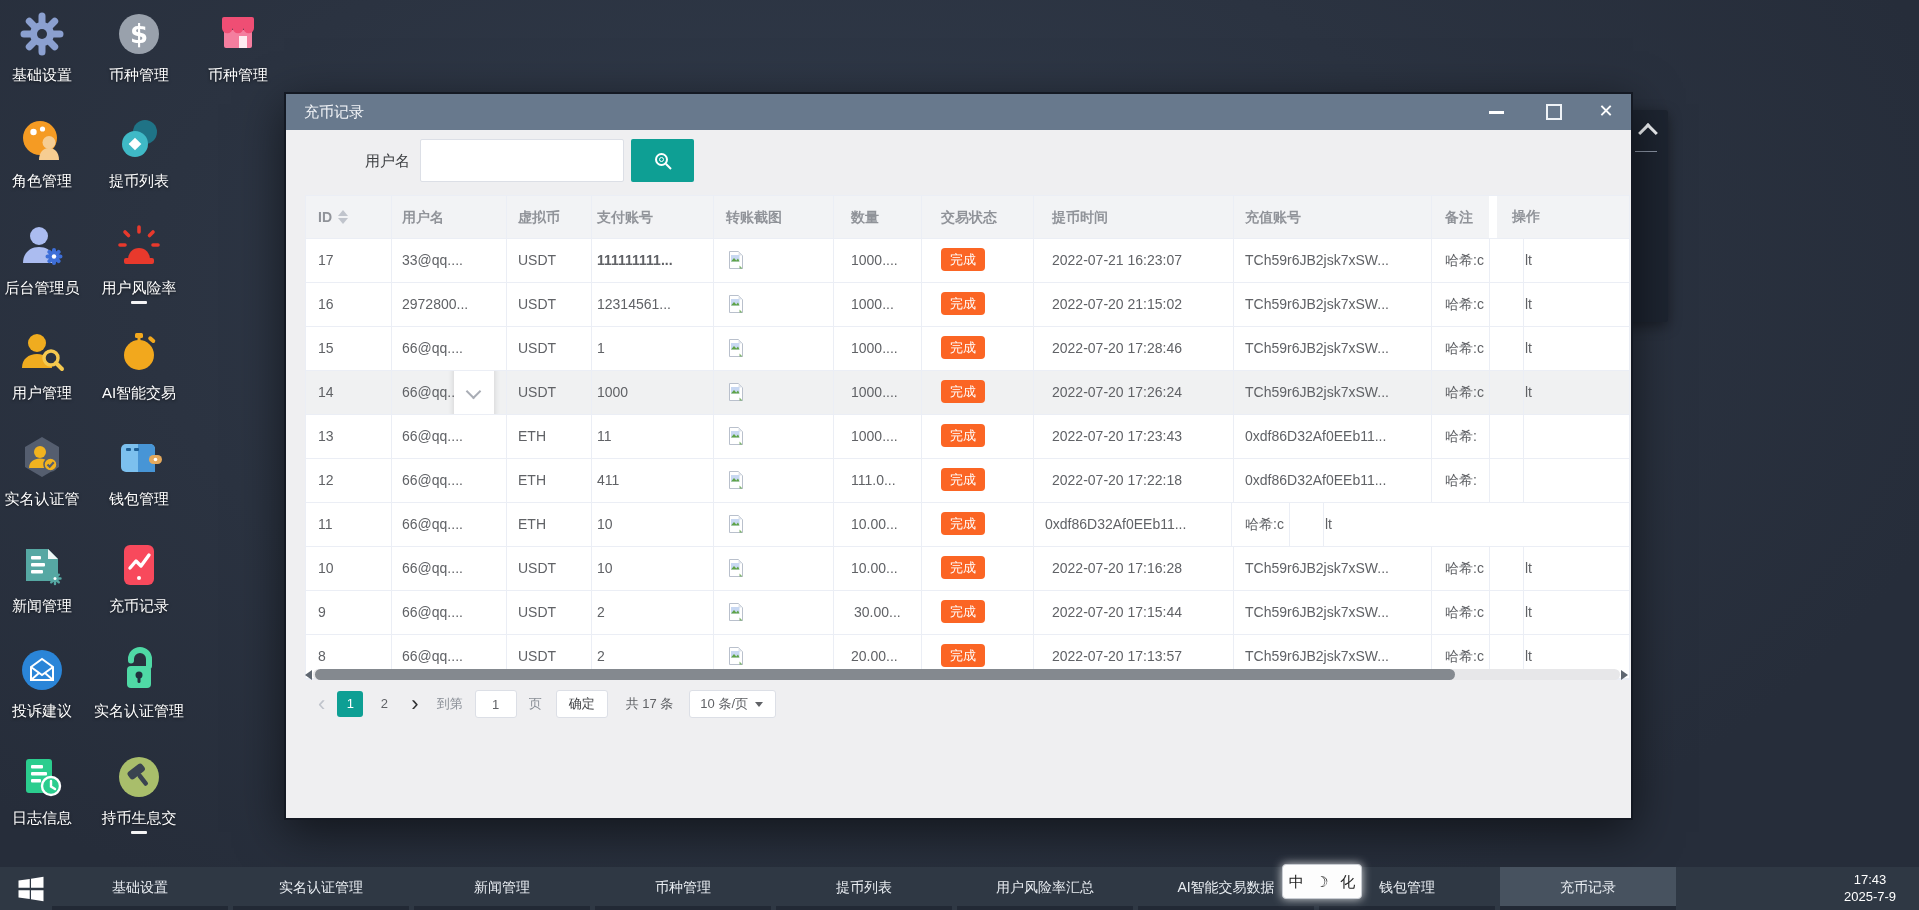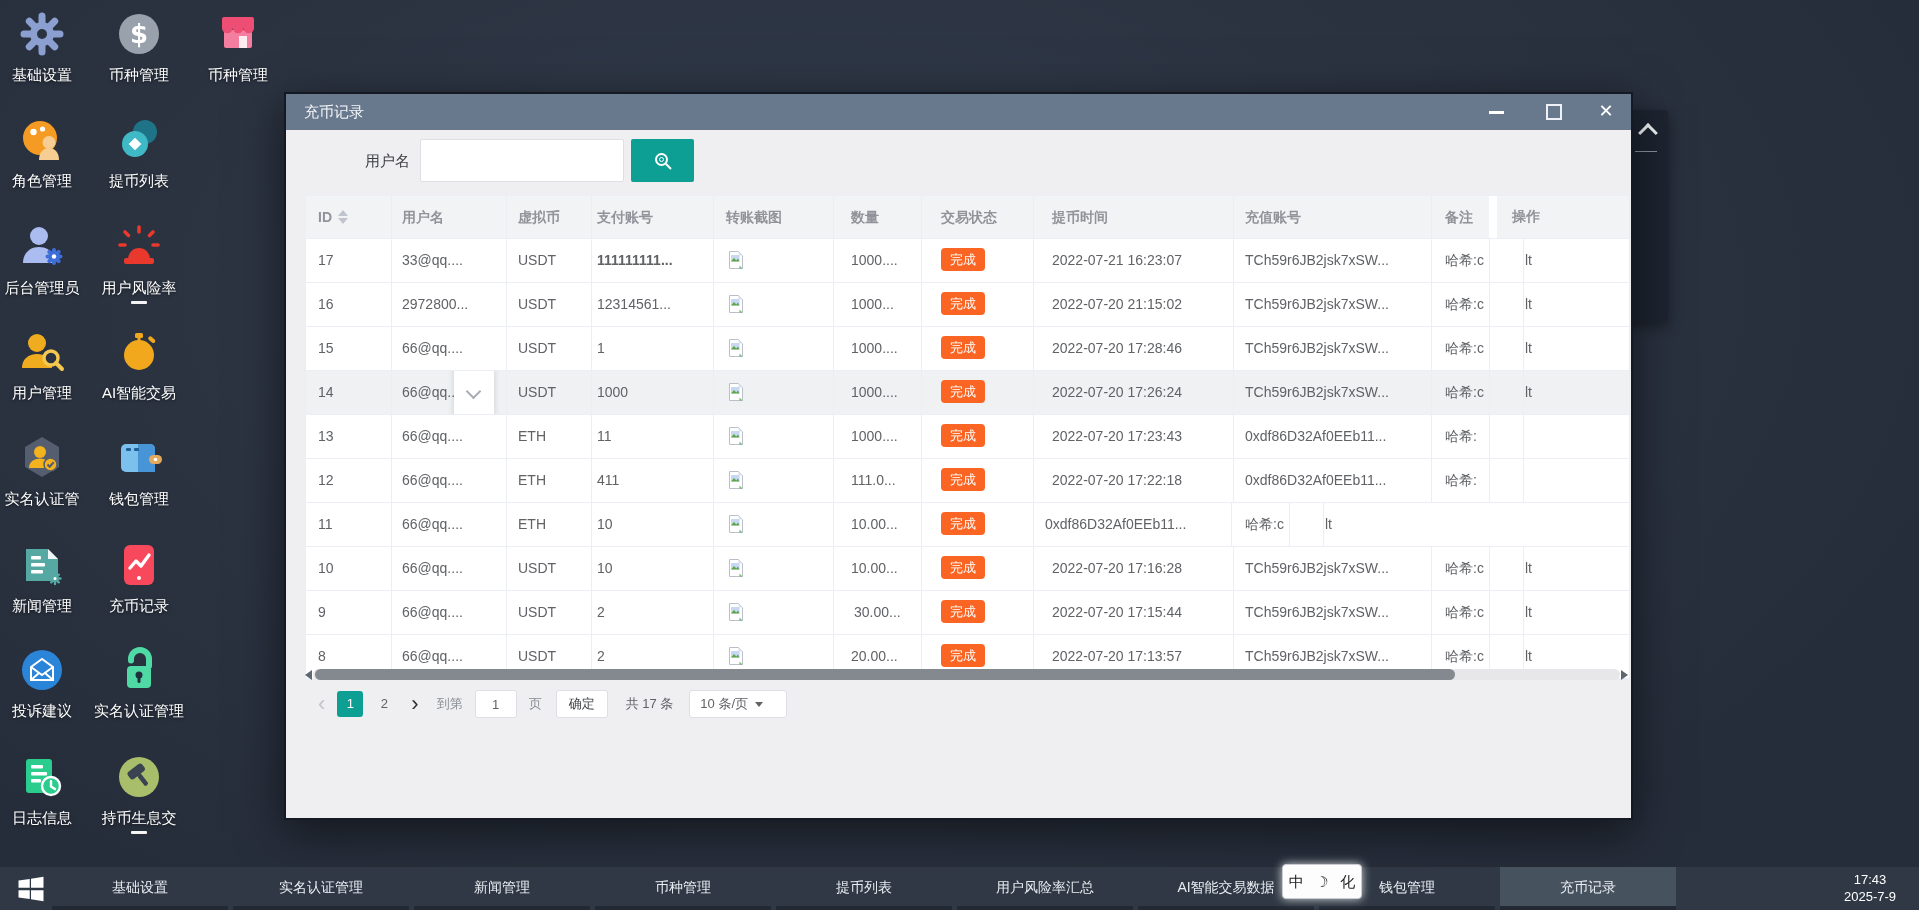--- a/index.html
+++ b/index.html
@@ -91,21 +91,21 @@
   .pg-next{color:#303133;font-size:22px;margin:0 12px 0 6px;line-height:26px;}
   .pg-num{min-width:26px;height:26px;line-height:26px;text-align:center;border-radius:3px;margin-right:8px;cursor:pointer;}
   .pg-num.active{background:#0e9f94;color:#fff;}
   .pg-label{margin:0 6px;color:#8a8f97;}
   .pg-goto{width:42px;height:28px;box-sizing:border-box;border:1px solid #dcdfe6;border-radius:3px;
       background:#fff;text-align:center;font-size:13px;color:#606266;margin:0 6px;outline:none;}
   .pg-btn{display:inline-block;height:28px;line-height:26px;box-sizing:border-box;border:1px solid #dcdfe6;
       border-radius:3px;background:#fff;padding:0 12px;margin:0 8px;color:#3d3f42;cursor:pointer;}
   .pg-total{margin:0 10px;}
   .pg-select{display:inline-flex;align-items:center;height:28px;box-sizing:border-box;border:1px solid #dcdfe6;
-      border-radius:3px;background:#fff;padding:0 23px 0 10px;margin-left:6px;cursor:pointer;}
+      border-radius:3px;background:#fff;padding:0 12px 0 10px;margin-left:6px;cursor:pointer;}
   .pg-select .caret{width:0;height:0;border-left:4px solid transparent;border-right:4px solid transparent;
       border-top:5px solid #606266;margin-left:7px;}
 
   
   .taskbar{position:absolute;left:0;bottom:0;width:1919px;height:43px;background:#2f3844;z-index:10;}
   .winlogo{position:absolute;left:16px;top:7px;width:30px;height:30px;}
   .winlogo svg{width:30px;height:30px;display:block;}
   .titem{position:absolute;top:0;height:43px;line-height:41px;text-align:center;font-size:14px;
       color:#e9edf2;cursor:pointer;}
   .titem::after{content:'';position:absolute;left:0;right:0;bottom:0;height:4px;background:#222935;}

